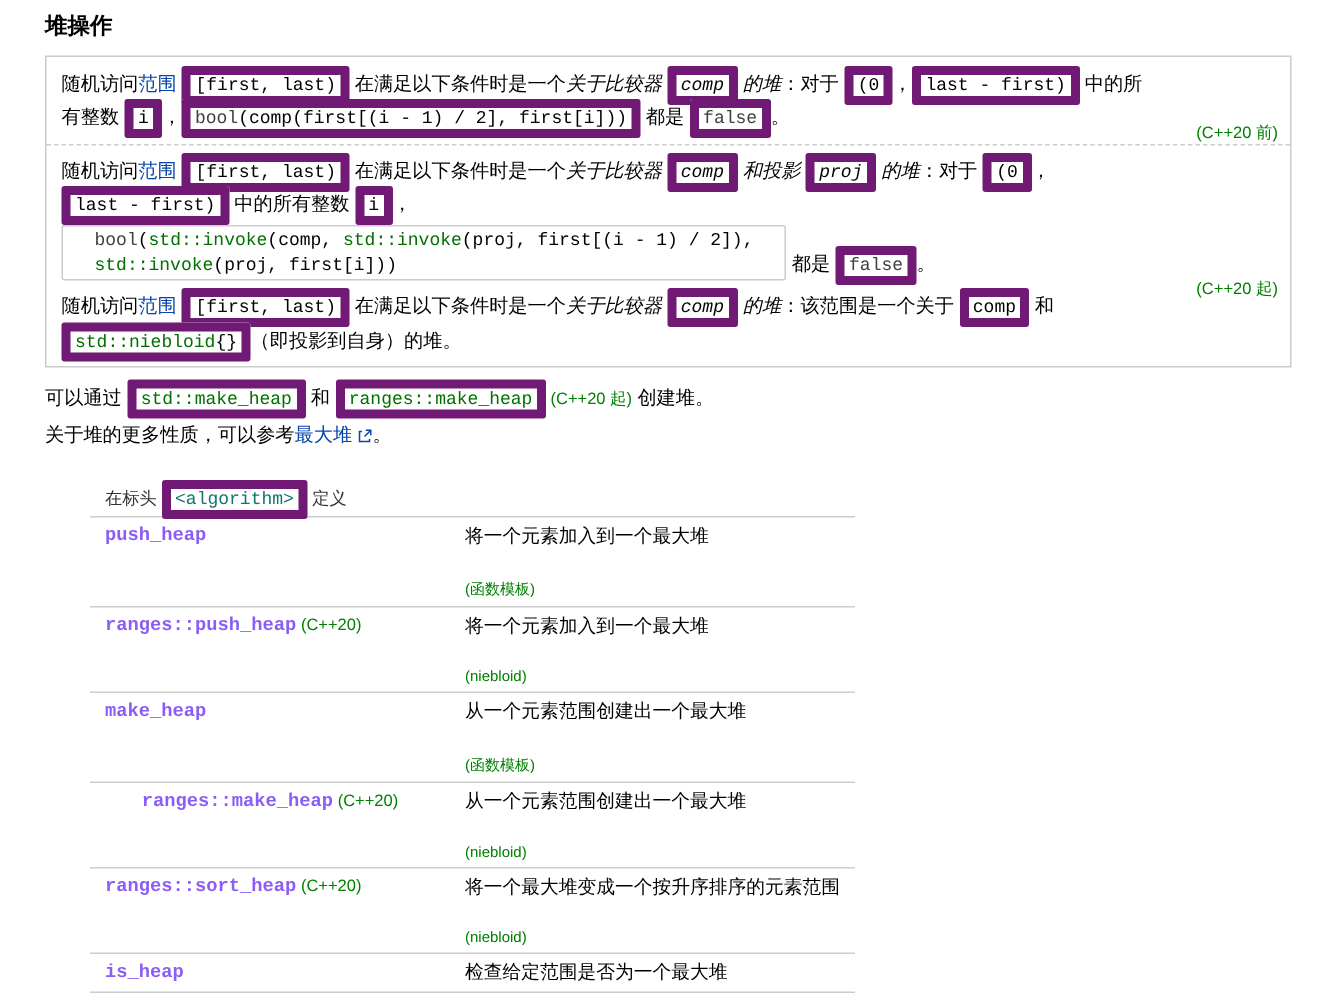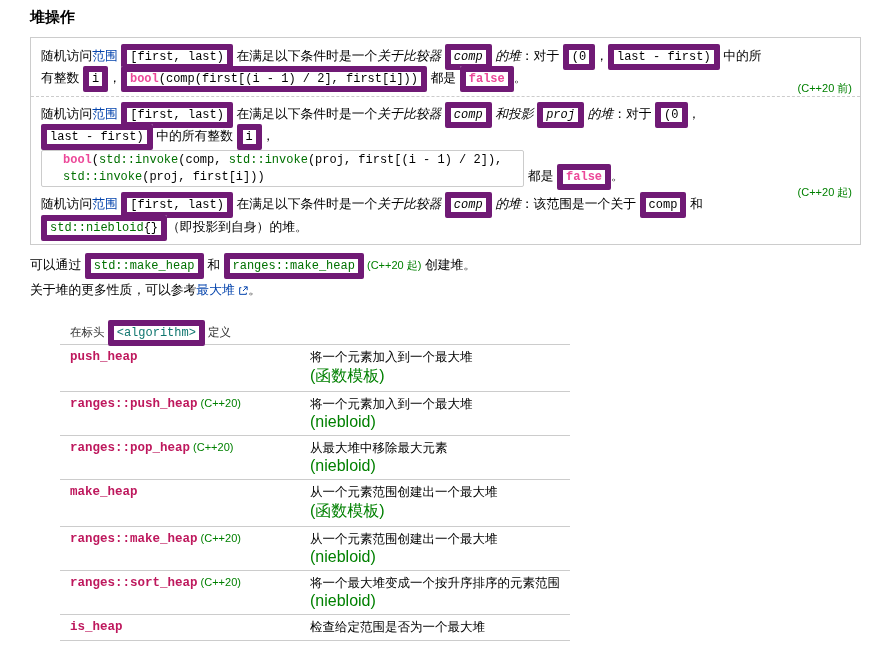--- a/index.html
+++ b/index.html
@@ -54,21 +54,21 @@
     font-family: "Courier New", monospace;
     border: 1px solid #ccc;
     border-radius: 2px;
     padding: 1px 21px;
     display: inline-block;
     font-size: 12px;
     line-height: 1.4;
     background: #fff;
     margin: 2px 0;
   }
-  .kw { color: #ec4899; font-weight: bold; }
+  .kw { color: #404040; }
   .fn-link { color: #007000; }
   .p { margin: 4px 0; line-height: 1.6; }
   .ext-icon {
     display: inline-block;
     width: 10px; height: 10px;
     vertical-align: middle;
   }
   table.fn-table {
     border-collapse: collapse;
     margin: 20px 0 0 30px;
@@ -77,23 +77,23 @@
   table.fn-table td {
     padding: 4px 10px;
     vertical-align: top;
   }
   .fn-row td { border-bottom: 1px solid #ccc; }
   .fn-head td {
     border-bottom: 1px solid #ccc;
     font-size: 11.5px;
     color: #333;
   }
-  .fn-name { color: #be185d; font-weight: bold; font-family: "Courier New", monospace; font-size: 12.5px; }
+  .fn-name { color: #8b5cf6; font-weight: bold; font-family: "Courier New", monospace; font-size: 12.5px; }
   .tag-small { color: #008000; font-size: 11px; font-family: Arial; font-weight: normal; }
-  .desc-sub { color: #008000; font-size: 16px; }
+  .desc-sub { color: #008000; font-size: 10px; margin-top: 20px; }
 </style>
 </head>
 <body>
 
 <h3>堆操作</h3>
 
 <div class="rev-box">
   <div class="rev-row">
     <div class="rev-body">
       <span>随机访问</span><a href="#">范围</a>
@@ -141,35 +141,28 @@
         </td>
       </tr>
       <tr class="fn-row">
         <td style="width: 220px;"><a href="#" class="fn-name">ranges::push_heap</a><span class="tag-small"> (C++20)</span></td>
         <td>
           <div>将一个元素加入到一个最大堆</div>
           <div class="desc-sub">(niebloid)</div>
         </td>
       </tr>
       <tr class="fn-row">
-        <td style="width: 220px;"><a href="#" class="fn-name">ranges::pop_heap</a><span class="tag-small"> (C++20)</span></td>
-        <td>
-          <div>从最大堆中移除最大元素</div>
-          <div class="desc-sub">(niebloid)</div>
-        </td>
-      </tr>
-      <tr class="fn-row">
         <td style="width: 220px;"><a href="#" class="fn-name">make_heap</a></td>
         <td>
           <div>从一个元素范围创建出一个最大堆</div>
           <div class="desc-sub">(函数模板)</div>
         </td>
       </tr>
       <tr class="fn-row">
-        <td style="width: 220px;"><a href="#" class="fn-name">ranges::make_heap</a><span class="tag-small"> (C++20)</span></td>
+        <td style="width: 220px; text-align: center;"><a href="#" class="fn-name">ranges::make_heap</a><span class="tag-small"> (C++20)</span></td>
         <td>
           <div>从一个元素范围创建出一个最大堆</div>
           <div class="desc-sub">(niebloid)</div>
         </td>
       </tr>
       <tr class="fn-row">
         <td style="width: 220px;"><a href="#" class="fn-name">ranges::sort_heap</a><span class="tag-small"> (C++20)</span></td>
         <td>
           <div>将一个最大堆变成一个按升序排序的元素范围</div>
           <div class="desc-sub">(niebloid)</div>

